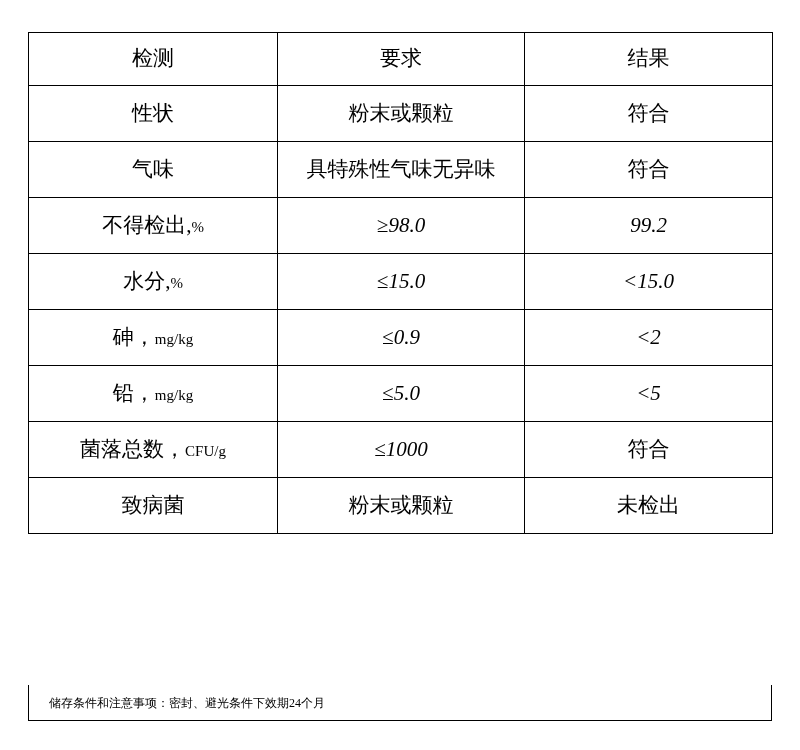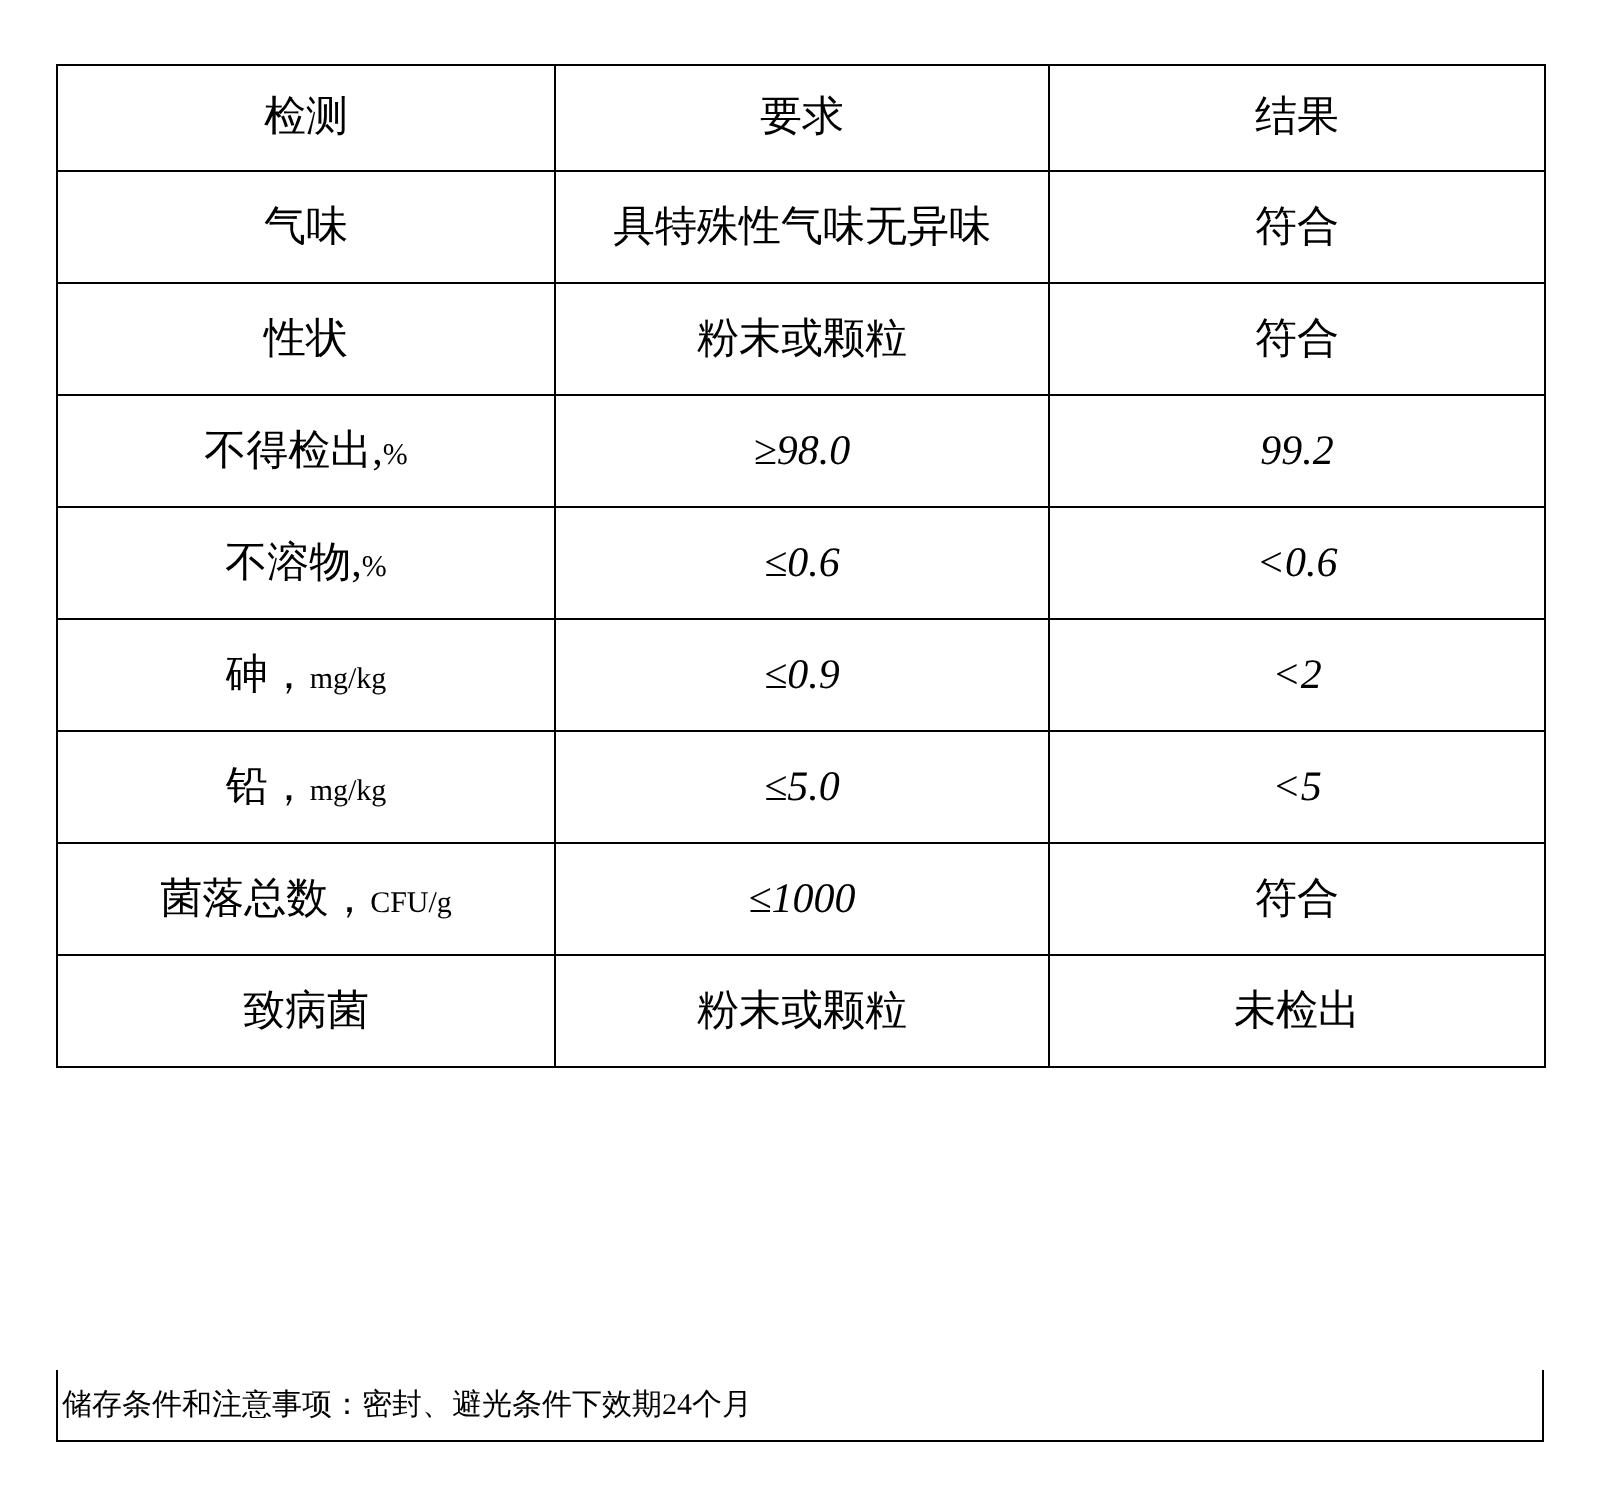--- a/index.html
+++ b/index.html
@@ -55,22 +55,22 @@
   .footnote {
     position: absolute;
     left: 28px;
     top: 685px;
     width: 744px;
     box-sizing: border-box;
     border: 1.5px solid #000000;
     border-top: none;
     height: 36px;
     line-height: 36px;
-    font-size: 15px;
-    padding-left: 2px;
+    font-size: 12px;
+    padding-left: 20px;
     text-align: left;
   }
 </style>
 </head>
 <body>
 
 <div id="sheet">
 
   <table class="spec">
     <colgroup>
@@ -80,43 +80,43 @@
     </colgroup>
     <tbody>
       <tr class="header">
         <td>检测</td>
         <td>要求</td>
         <td>结果</td>
       </tr>
 
 
       <tr>
-        <td><span>气味</span><span class="unit"></span></td>
-        <td>具特殊性气味无异味</td>
+        <td><span>性状</span><span class="unit"></span></td>
+        <td>粉末或颗粒</td>
         <td>符合</td>
       </tr>
 
       <tr>
-        <td><span>性状</span><span class="unit"></span></td>
-        <td>粉末或颗粒</td>
+        <td><span>气味</span><span class="unit"></span></td>
+        <td>具特殊性气味无异味</td>
         <td>符合</td>
       </tr>
 
       <tr>
         <td><span>不得检出,</span><span class="unit">%</span></td>
         <td class="num">≥98.0</td>
         <td class="num">99.2</td>
       </tr>
 
+      <tr>
+        <td><span>水分,</span><span class="unit">%</span></td>
+        <td class="num">≤15.0</td>
+        <td class="num">&lt;15.0</td>
+      </tr>
 
-      <tr>
-        <td><span>不溶物,</span><span class="unit">%</span></td>
-        <td class="num">≤0.6</td>
-        <td class="num">&lt;0.6</td>
-      </tr>
 
       <tr>
         <td><span>砷，</span><span class="unit">mg/kg</span></td>
         <td class="num">≤0.9</td>
         <td class="num">&lt;2</td>
       </tr>
 
       <tr>
         <td><span>铅，</span><span class="unit">mg/kg</span></td>
         <td class="num">≤5.0</td>

